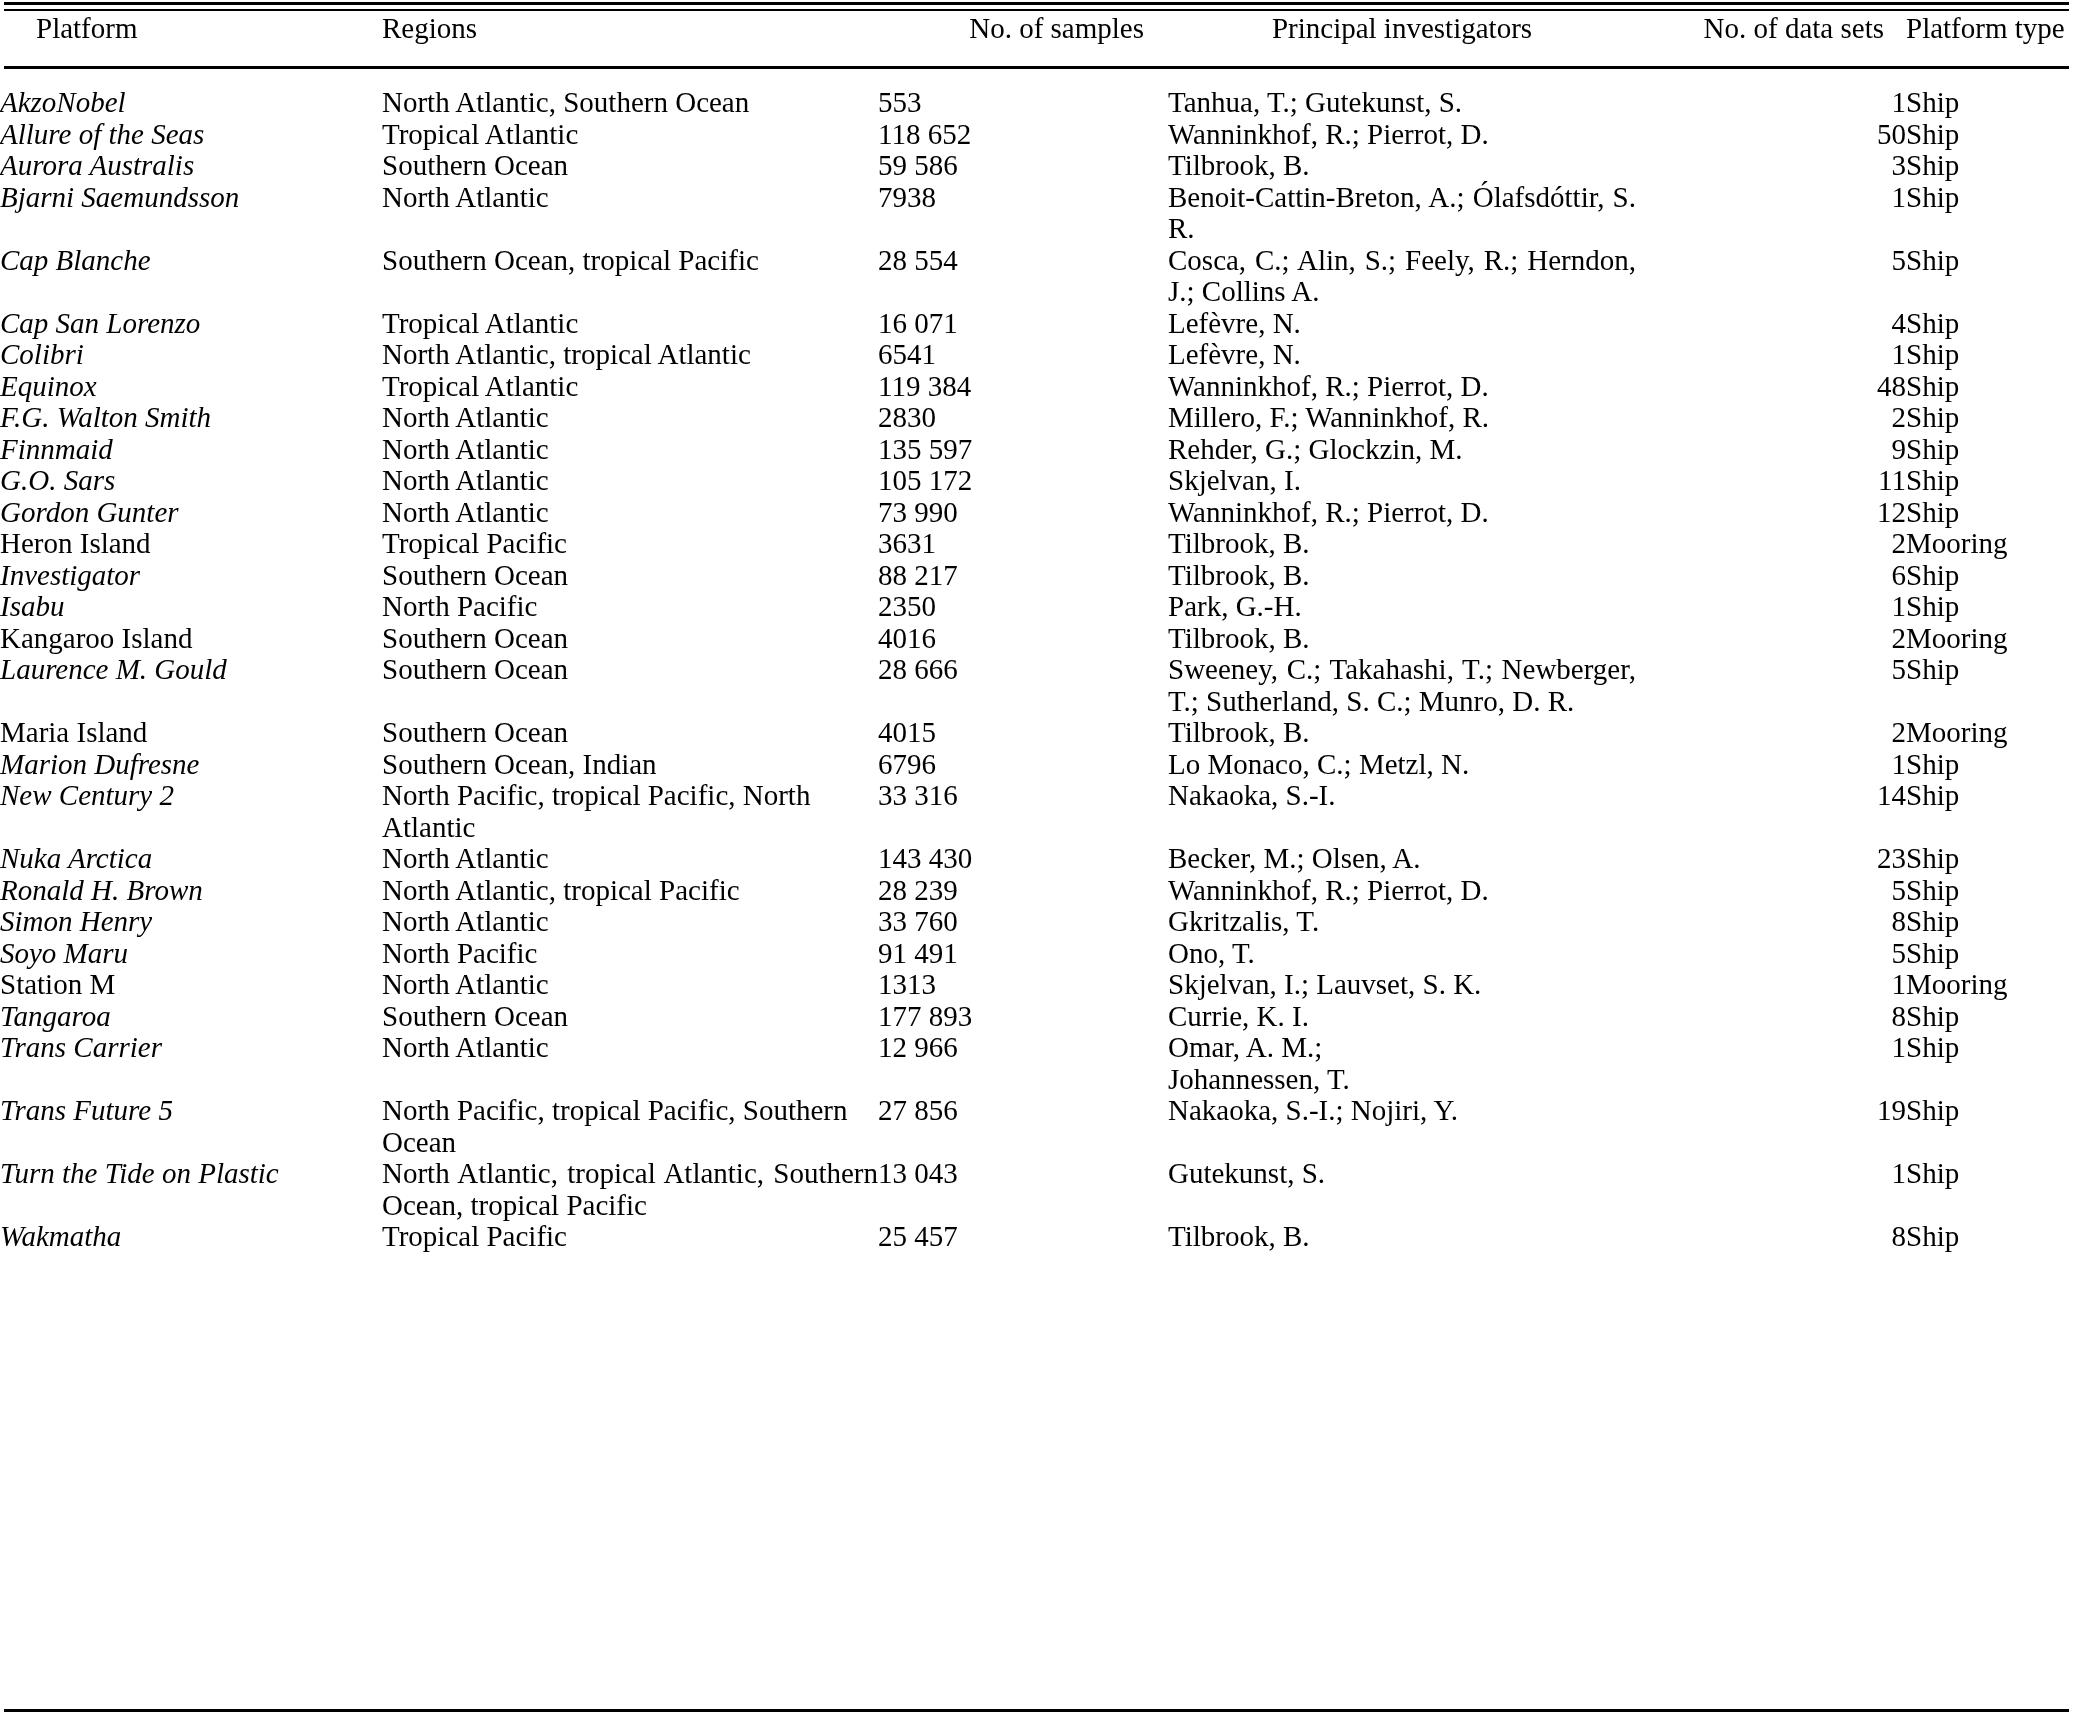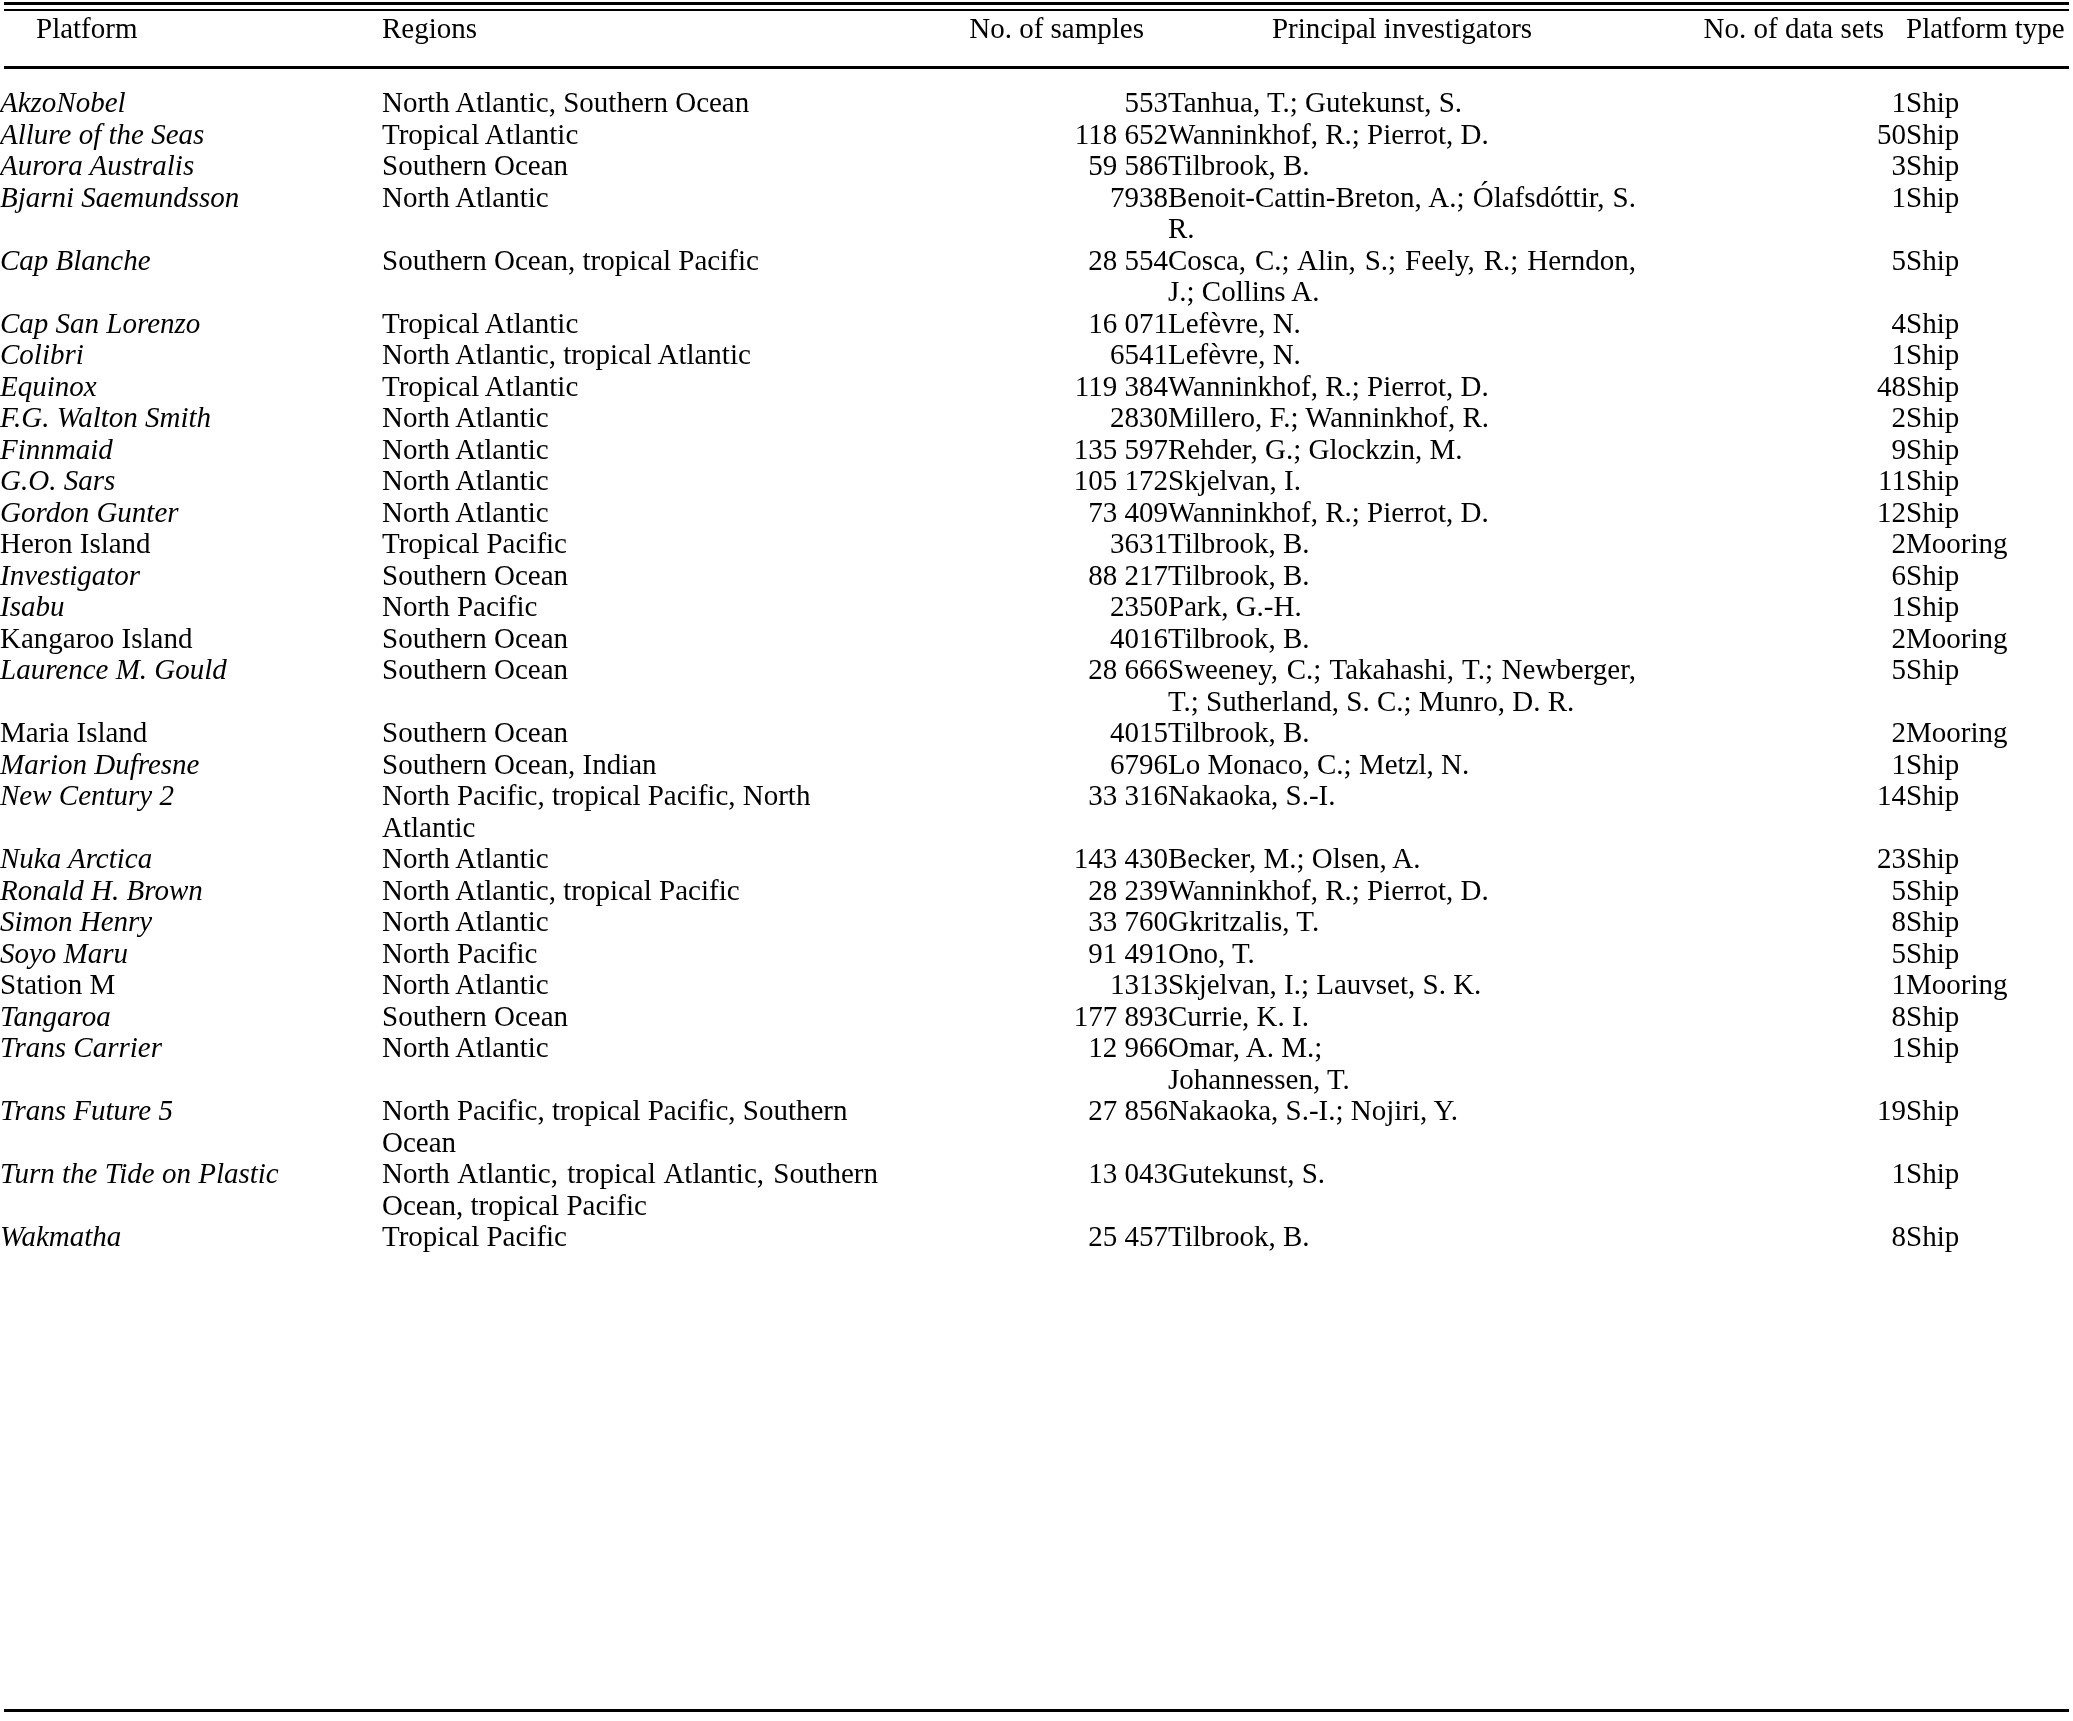--- a/index.html
+++ b/index.html
@@ -103,21 +103,21 @@
 
   td.cell-regions {
     padding-right: 24px;
   }
   td.cell-regions.justify {
     text-align: justify;
     text-align-last: left;
   }
 
   td.cell-samples {
-    text-align: right;
+    text-align: left;
     padding-right: 24px;
     white-space: nowrap;
   }
 
   td.cell-pi {
     padding-right: 26px;
   }
   td.cell-pi.justify {
     text-align: justify;
     text-align-last: left;
@@ -253,21 +253,21 @@
           <td class="cell-platform">G.O. Sars</td>
           <td class="cell-regions">North Atlantic</td>
           <td class="cell-samples">105 172</td>
           <td class="cell-pi">Skjelvan, I.</td>
           <td class="cell-datasets">11</td>
           <td class="cell-type">Ship</td>
         </tr>
         <tr class="body-row">
           <td class="cell-platform">Gordon Gunter</td>
           <td class="cell-regions">North Atlantic</td>
-          <td class="cell-samples">73 409</td>
+          <td class="cell-samples">73 990</td>
           <td class="cell-pi">Wanninkhof, R.; Pierrot, D.</td>
           <td class="cell-datasets">12</td>
           <td class="cell-type">Ship</td>
         </tr>
         <tr class="body-row">
           <td class="cell-platform nonitalic">Heron Island</td>
           <td class="cell-regions">Tropical Pacific</td>
           <td class="cell-samples">3631</td>
           <td class="cell-pi">Tilbrook, B.</td>
           <td class="cell-datasets">2</td>

